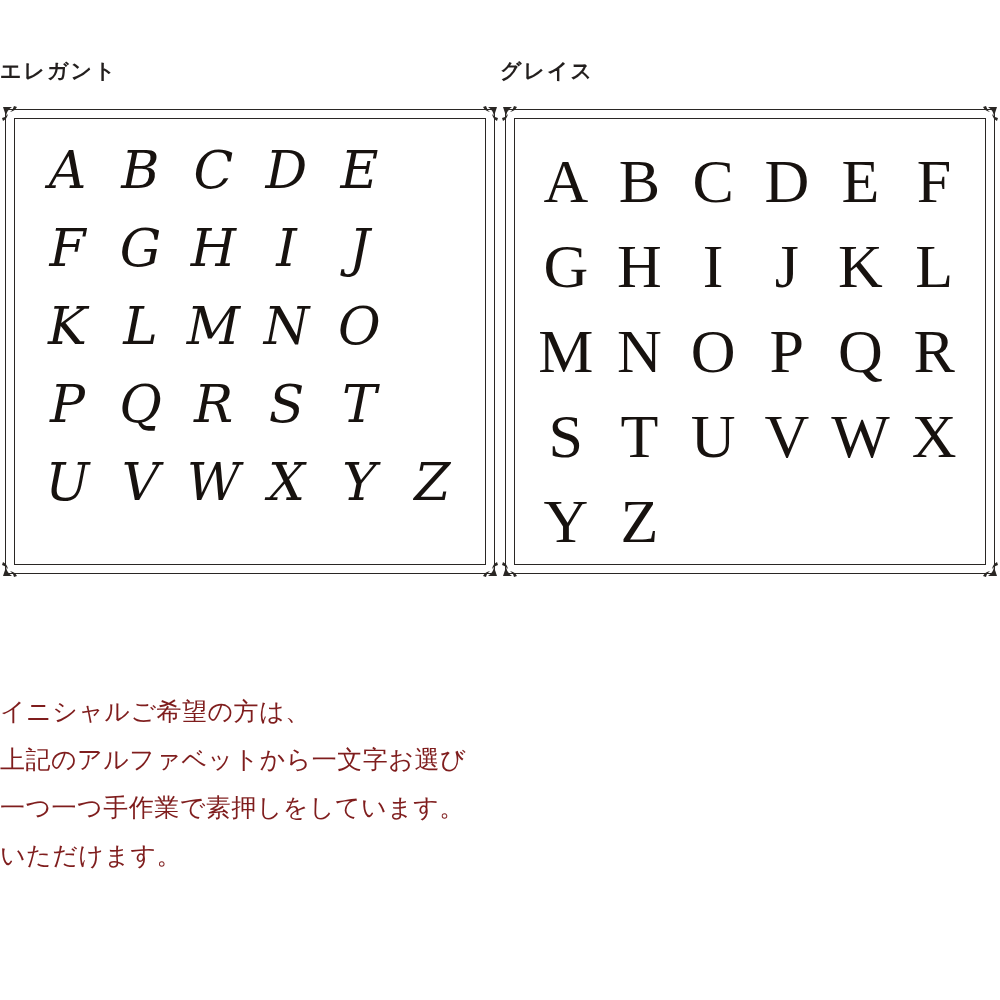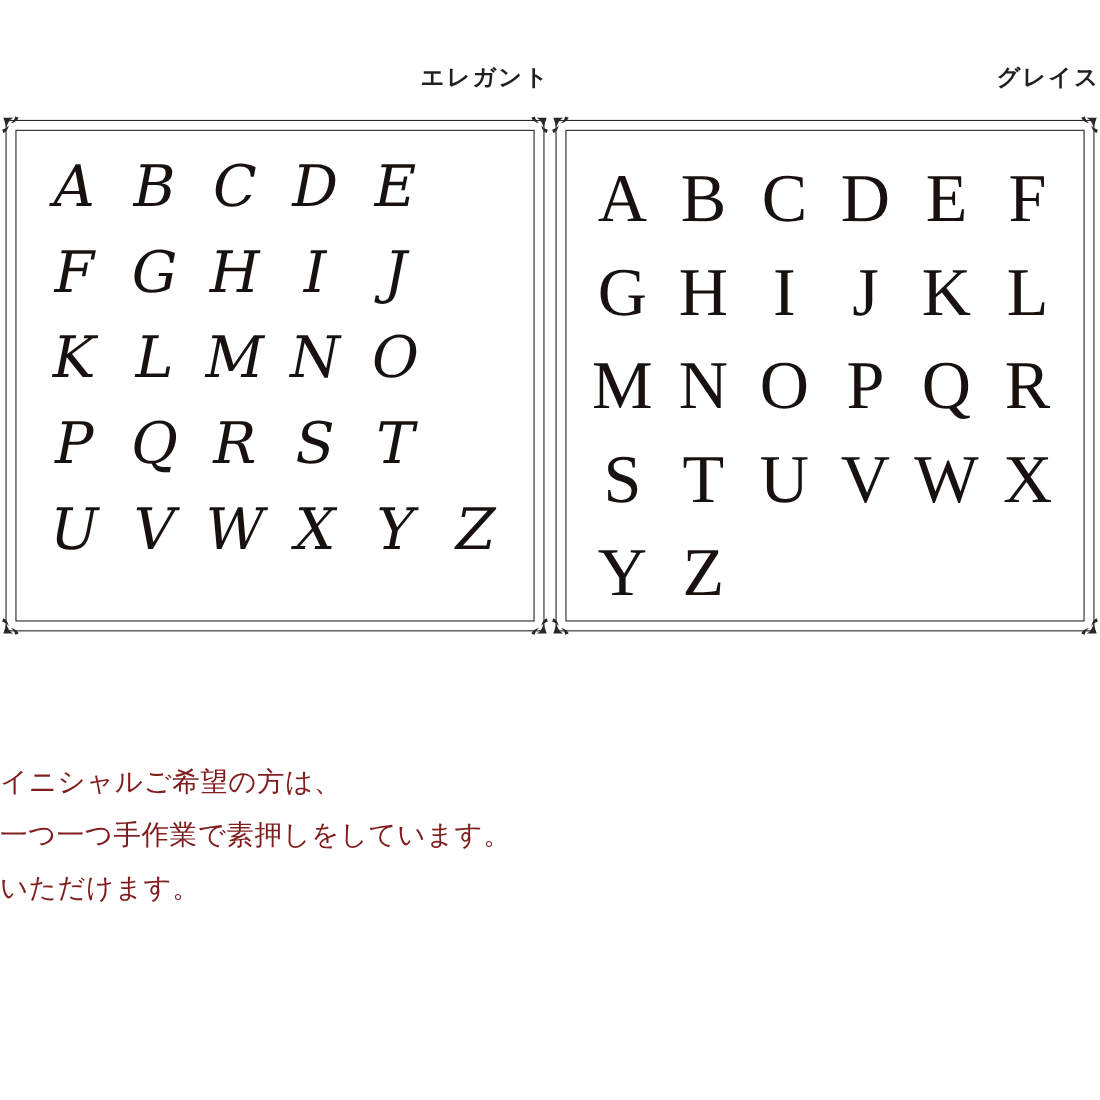--- a/index.html
+++ b/index.html
@@ -26,28 +26,27 @@
     left: 0;
     width: 1000px;
     display: flex;
     flex-direction: row;
   }
   .panel {
     width: 500px;
     box-sizing: border-box;
   }
   .panel-title {
-    text-align: right;
+    text-align: left;
     font-size: 21px;
     font-weight: bold;
     letter-spacing: 2px;
     color: #231f1e;
     margin: 0 0 28px 0;
     line-height: 1;
-    padding-left: 32px;
   }
   .frame-wrap {
     position: relative;
     width: 490px;
     height: 465px;
     margin: 0 auto;
   }
   .frame-outer {
     position: absolute;
     inset: 0;
@@ -262,18 +261,19 @@
           <span>Z</span>
         </div>
       </div>
     </div>
 
   </div>
 
   <div class="desc">
     <div class="desc-body">
       <p>イニシャルご希望の方は、</p>
+      <p>上記のアルファベットから一文字お選び</p>
       <p>一つ一つ手作業で素押しをしています。</p>
       <p>いただけます。</p>
     </div>
   </div>
 
 </div>
 
 </body></html>

